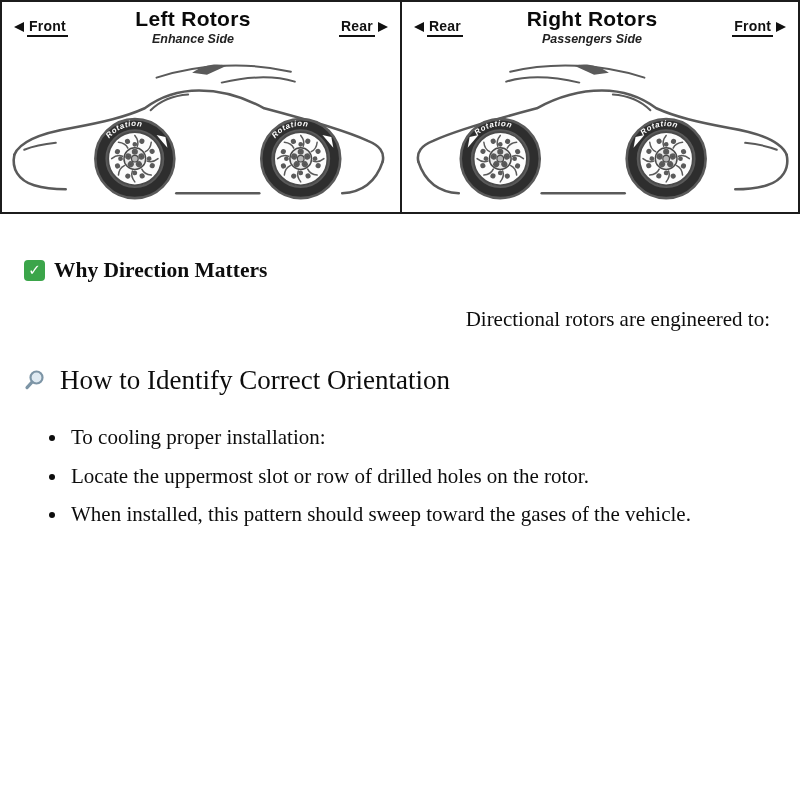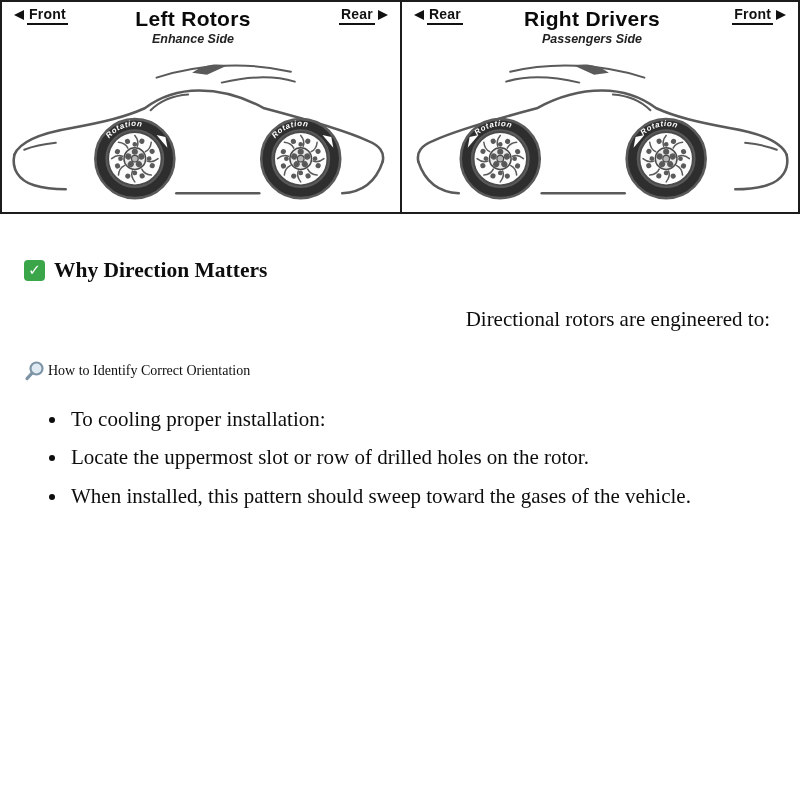--- a/index.html
+++ b/index.html
@@ -12,21 +12,21 @@
   
   .diagram { display:flex; width:800px; height:214px; border:2px solid #1c1c1c; }
   .panel {
     position:relative; width:50%; height:100%;
     font-family:"Liberation Sans", sans-serif;
   }
   .panel + .panel { border-left:2px solid #1c1c1c; }
 
   .panel-header {
     position:relative; display:flex; justify-content:space-between;
-    padding:4px 12px 0 12px; height:50px;
+    padding:16px 12px 0 12px; height:50px;
   }
   .dir { display:flex; align-items:center; gap:3px; height:18px; }
   .dir-text {
     font-weight:bold; font-size:14px; color:#111;
     border-bottom:2.5px solid #111; padding:0 2px 1px 2px; letter-spacing:.2px;
   }
   .tri-left  { width:0; height:0; border-top:5px solid transparent; border-bottom:5px solid transparent; border-right:10px solid #111; }
   .tri-right { width:0; height:0; border-top:5px solid transparent; border-bottom:5px solid transparent; border-left:10px solid #111; }
 
   .panel-title-wrap { position:absolute; top:5px; left:0; right:16px; text-align:center; }
@@ -53,22 +53,22 @@
     display:inline-flex; align-items:center; justify-content:center;
     font-family:"DejaVu Sans", sans-serif; flex:0 0 auto;
   }
 
   .lead { margin:0 0 14px 0;text-align:right; }
 
   ul.bullets { margin:0 0 20px 0; padding-left:44px; max-width:750px; }
   ul.bullets li { margin-bottom:7px; padding-left:3px; }
 
   .search-head {
-    display:flex; align-items:center; gap:3px;
-    font-size:14px; font-weight:normal; margin:24px 0 22px 0;
+    display:flex; align-items:center; gap:15px;
+    font-size:27px; font-weight:normal; margin:24px 0 22px 0;
   }
   .magnifier-svg { flex:0 0 auto; display:block; }
 </style>
 </head>
 <body>
 
 <svg width="0" height="0" style="position:absolute" aria-hidden="true">
   <defs>
     <g id="rotor-disc">
       <circle r="27" fill="#fcfcfc" stroke="#4a4a4a" stroke-width="1.8"></circle>
@@ -169,21 +169,21 @@
       <span class="dir">
         <span class="tri-left"></span>
         <span class="dir-text">Rear</span>
       </span>
       <span class="dir">
         <span class="dir-text">Front</span>
         <span class="tri-right"></span>
       </span>
     </div>
     <div class="panel-title-wrap">
-      <div class="panel-title">Right Drivers</div>
+      <div class="panel-title">Right Rotors</div>
       <div class="panel-sub">Passengers Side</div>
     </div>
     <svg class="car-svg" viewBox="0 0 390 160">
       <use href="#car-body" transform="translate(390,0) scale(-1,1)"></use>
       <g transform="translate(94,108)">
         <path id="tp-r1" d="M -28.3,-17 A 33,33 0 0 1 28.3,-17" fill="none"></path>
         <text class="rot-text"><textPath href="#tp-r1" startOffset="12%">Rotation</textPath></text>
         <use href="#rot-arrow-ccw"></use>
       </g>
       <g transform="translate(262,108)">

